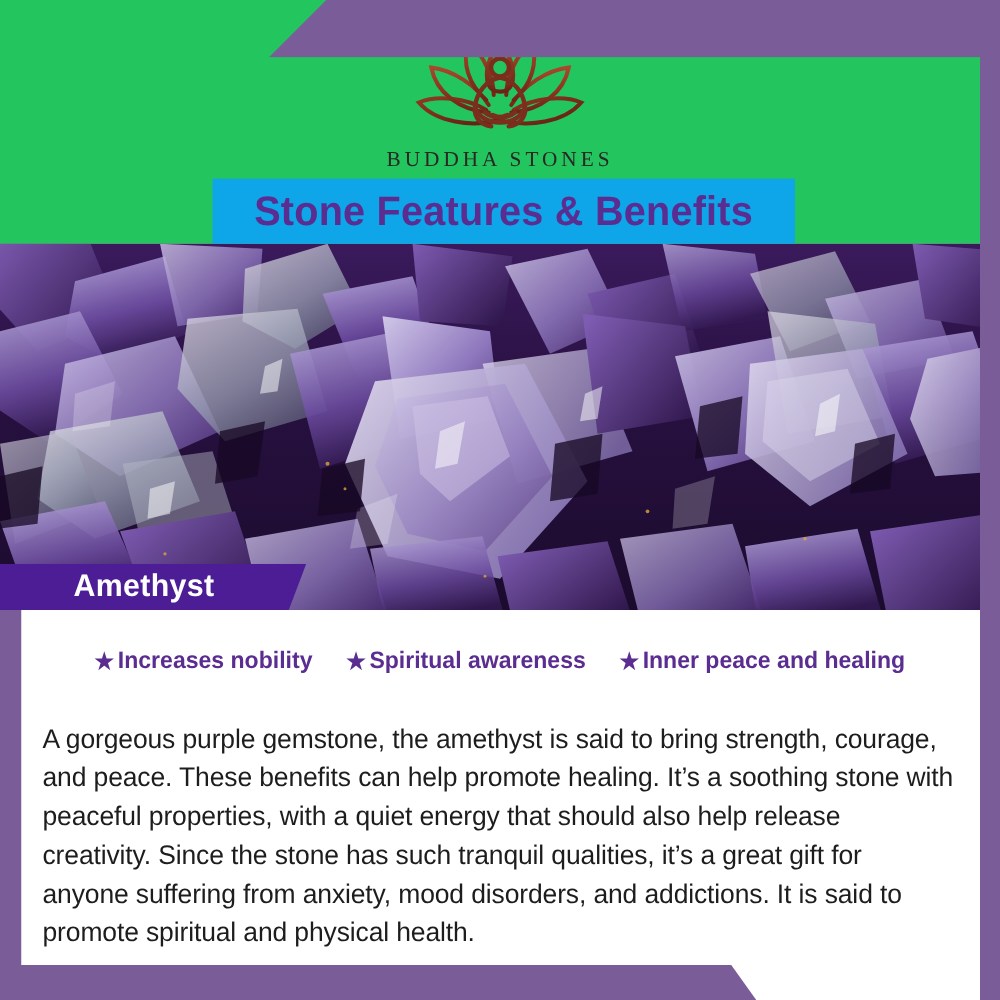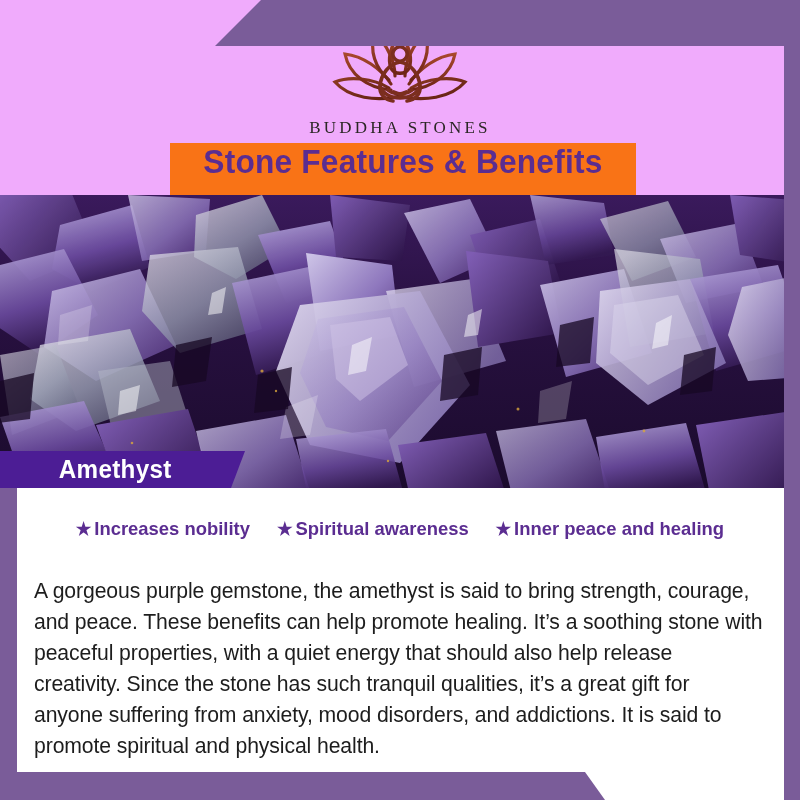--- a/index.html
+++ b/index.html
@@ -64,21 +64,21 @@
     z-index: 6;
   }
 
   
   .header {
     position: absolute;
     top: 0;
     left: 0;
     width: 800px;
     height: 195px;
-    background: #f0abfc;
+    background: #22c55e;
     z-index: 2;
   }
   .logo-wrap {
     position: absolute;
     top: 18px;
     left: 0;
     width: 800px;
     text-align: center;
   }
   .logo-mark {
@@ -95,24 +95,24 @@
     text-align: center;
   }
 
   
   .title-band {
     position: absolute;
     top: 143px;
     left: 170px;
     width: 466px;
     height: 52px;
-    background: #f97316;
+    background: #0ea5e9;
     z-index: 5;
     display: flex;
-    align-items: flex-start;
+    align-items: center;
     justify-content: center;
   }
   .title-text {
     font-family: "Liberation Sans Narrow", "Liberation Sans", sans-serif;
     font-size: 33px;
     font-weight: bold;
     color: #5b2d91;
     letter-spacing: 0.2px;
     transform: scaleX(0.96);
     white-space: nowrap;

